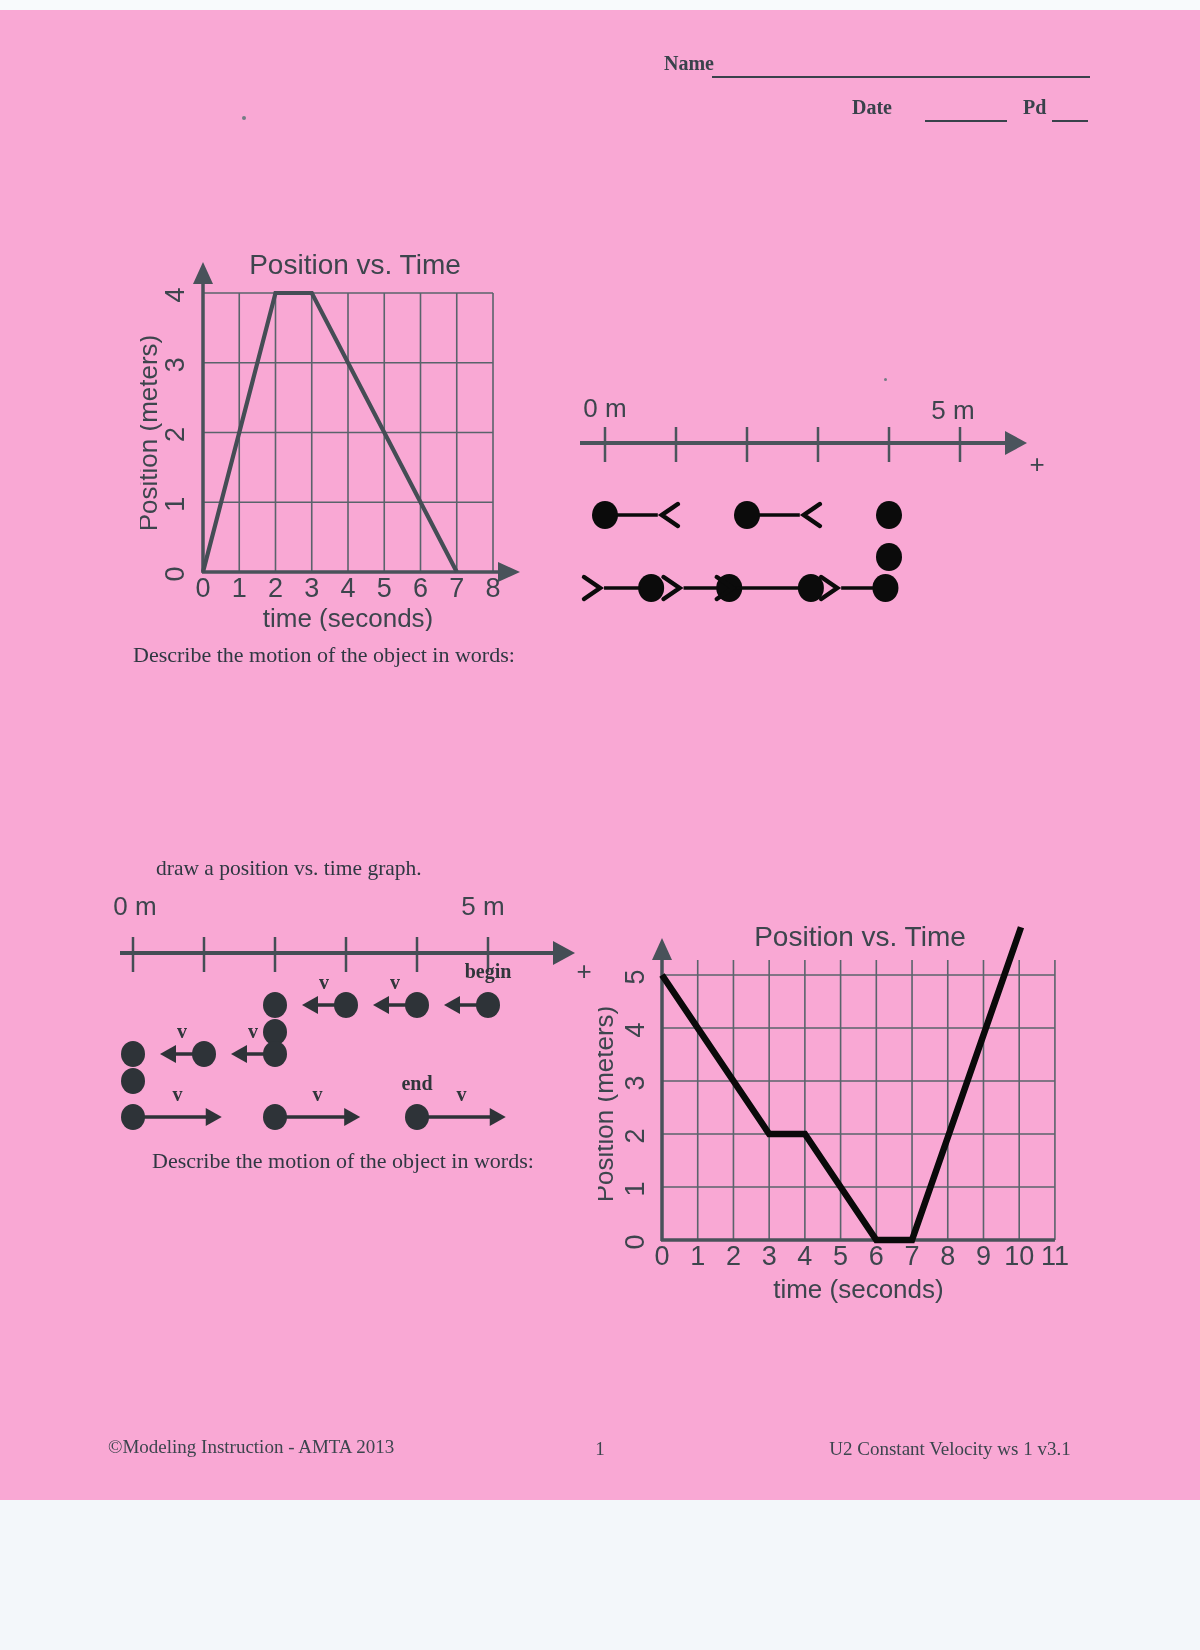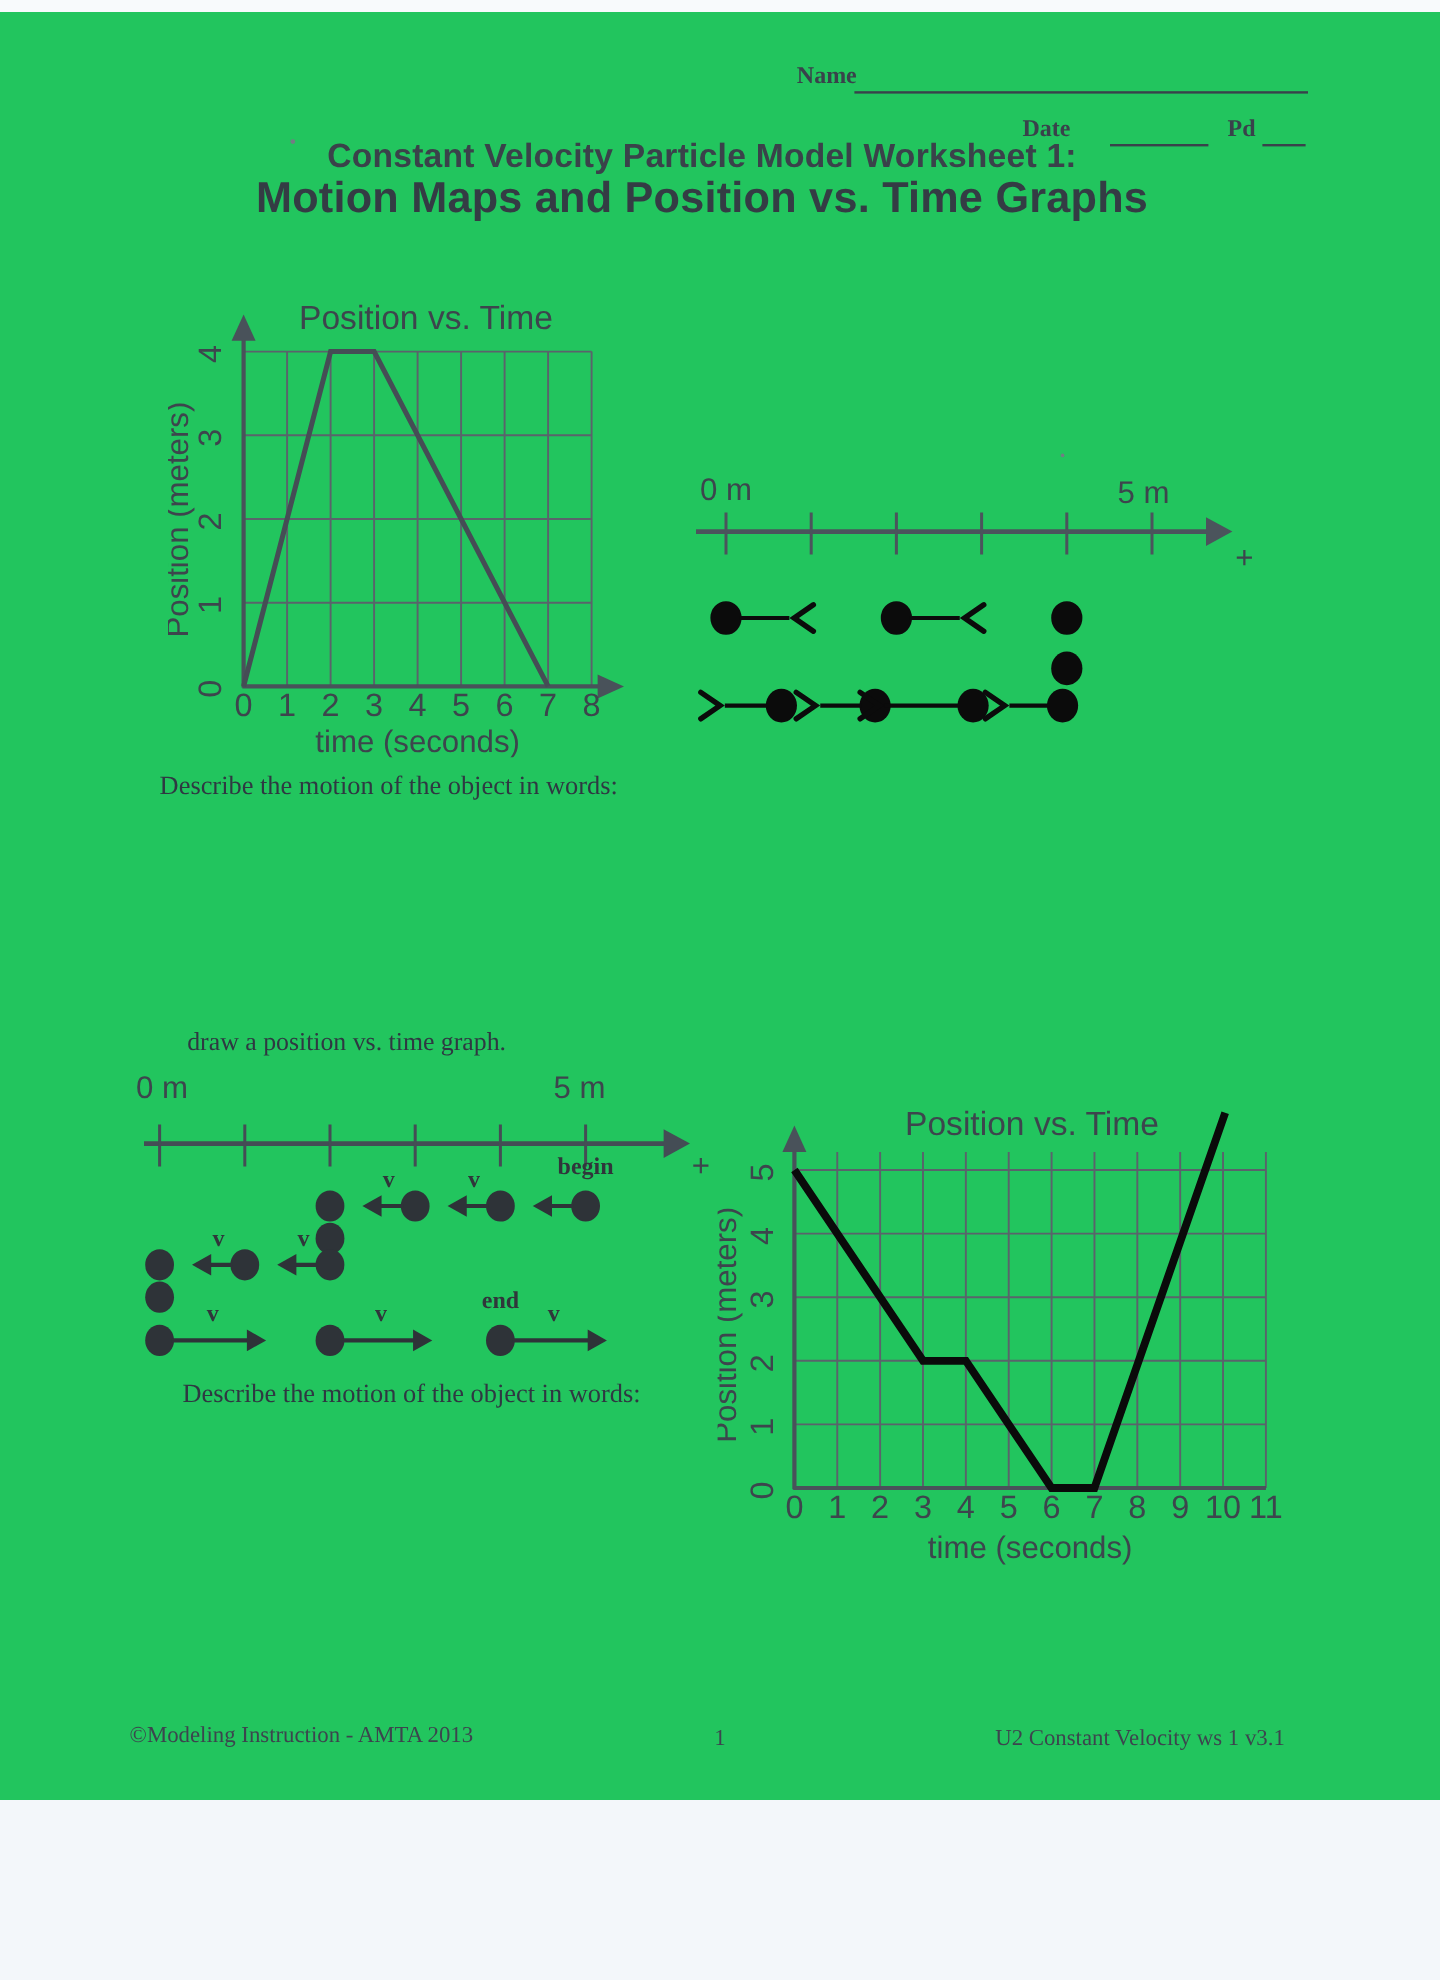--- a/index.html
+++ b/index.html
@@ -1,17 +1,17 @@
 <!DOCTYPE html>
 <html><head>
 <meta charset="utf-8">
 <style>
   html,body{margin:0;padding:0;}
   body{width:1200px;height:1650px;background:#f2f6f9;font-family:"Liberation Serif",serif;}
-  #page{position:relative;width:1200px;height:1650px;background:#22c55e;overflow:hidden;}
+  #page{position:relative;width:1200px;height:1650px;background:#f9a8d4;overflow:hidden;}
   #page:before{content:"";position:absolute;left:0;top:0;width:1200px;height:10px;background:#f8fafc;}
   #page:after{content:"";position:absolute;left:0;top:1500px;width:1200px;height:150px;background:#f3f7fa;}
   .abs{position:absolute;}
   .blank-line{border-bottom:2px solid #39424b;height:24px;}
   .hdr-label{font-weight:bold;font-size:20px;color:#39424b;}
   .title1{font-family:"Liberation Sans",sans-serif;font-weight:bold;font-size:28px;color:#3a424a;letter-spacing:.2px;}
   .title2{font-family:"Liberation Sans",sans-serif;font-weight:bold;font-size:36px;color:#343c44;letter-spacing:.2px;}
   .prompt{font-size:21.5px;color:#2f3842;}
   .describe{font-size:22px;color:#2f3842;}
   .footer{font-size:19px;color:#3c454e;}
@@ -31,22 +31,20 @@
 <div id="page">
 
   <span class="abs hdr-label" style="left:664px;top:52px;">Name</span>
   <div class="abs blank-line" style="left:712px;top:52px;width:378px;"></div>
 
   <span class="abs hdr-label" style="left:852px;top:96px;">Date</span>
   <div class="abs blank-line" style="left:925px;top:96px;width:82px;"></div>
   <span class="abs hdr-label" style="left:1023px;top:96px;text-align:right;">Pd</span>
   <div class="abs blank-line" style="left:1052px;top:96px;width:36px;"></div>
 
-  <div class="abs title1" style="left:0;top:114px;width:1170px;text-align:center;">Constant Velocity Particle Model Worksheet 1:</div>
-  <div class="abs title2" style="left:0;top:144px;width:1170px;text-align:center;">Motion Maps and Position vs. Time Graphs</div>
 
 
   <svg id="graph1" class="abs" style="left:140px;top:246px;" width="385" height="385" viewBox="0 0 385 385">
       <line x1="63" y1="47" x2="63" y2="326" stroke="#5a636b" stroke-width="1.6"></line>
       <line x1="99.25" y1="47" x2="99.25" y2="326" stroke="#5a636b" stroke-width="1.6"></line>
       <line x1="135.5" y1="47" x2="135.5" y2="326" stroke="#5a636b" stroke-width="1.6"></line>
       <line x1="171.75" y1="47" x2="171.75" y2="326" stroke="#5a636b" stroke-width="1.6"></line>
       <line x1="208" y1="47" x2="208" y2="326" stroke="#5a636b" stroke-width="1.6"></line>
       <line x1="244.25" y1="47" x2="244.25" y2="326" stroke="#5a636b" stroke-width="1.6"></line>
       <line x1="280.5" y1="47" x2="280.5" y2="326" stroke="#5a636b" stroke-width="1.6"></line>

